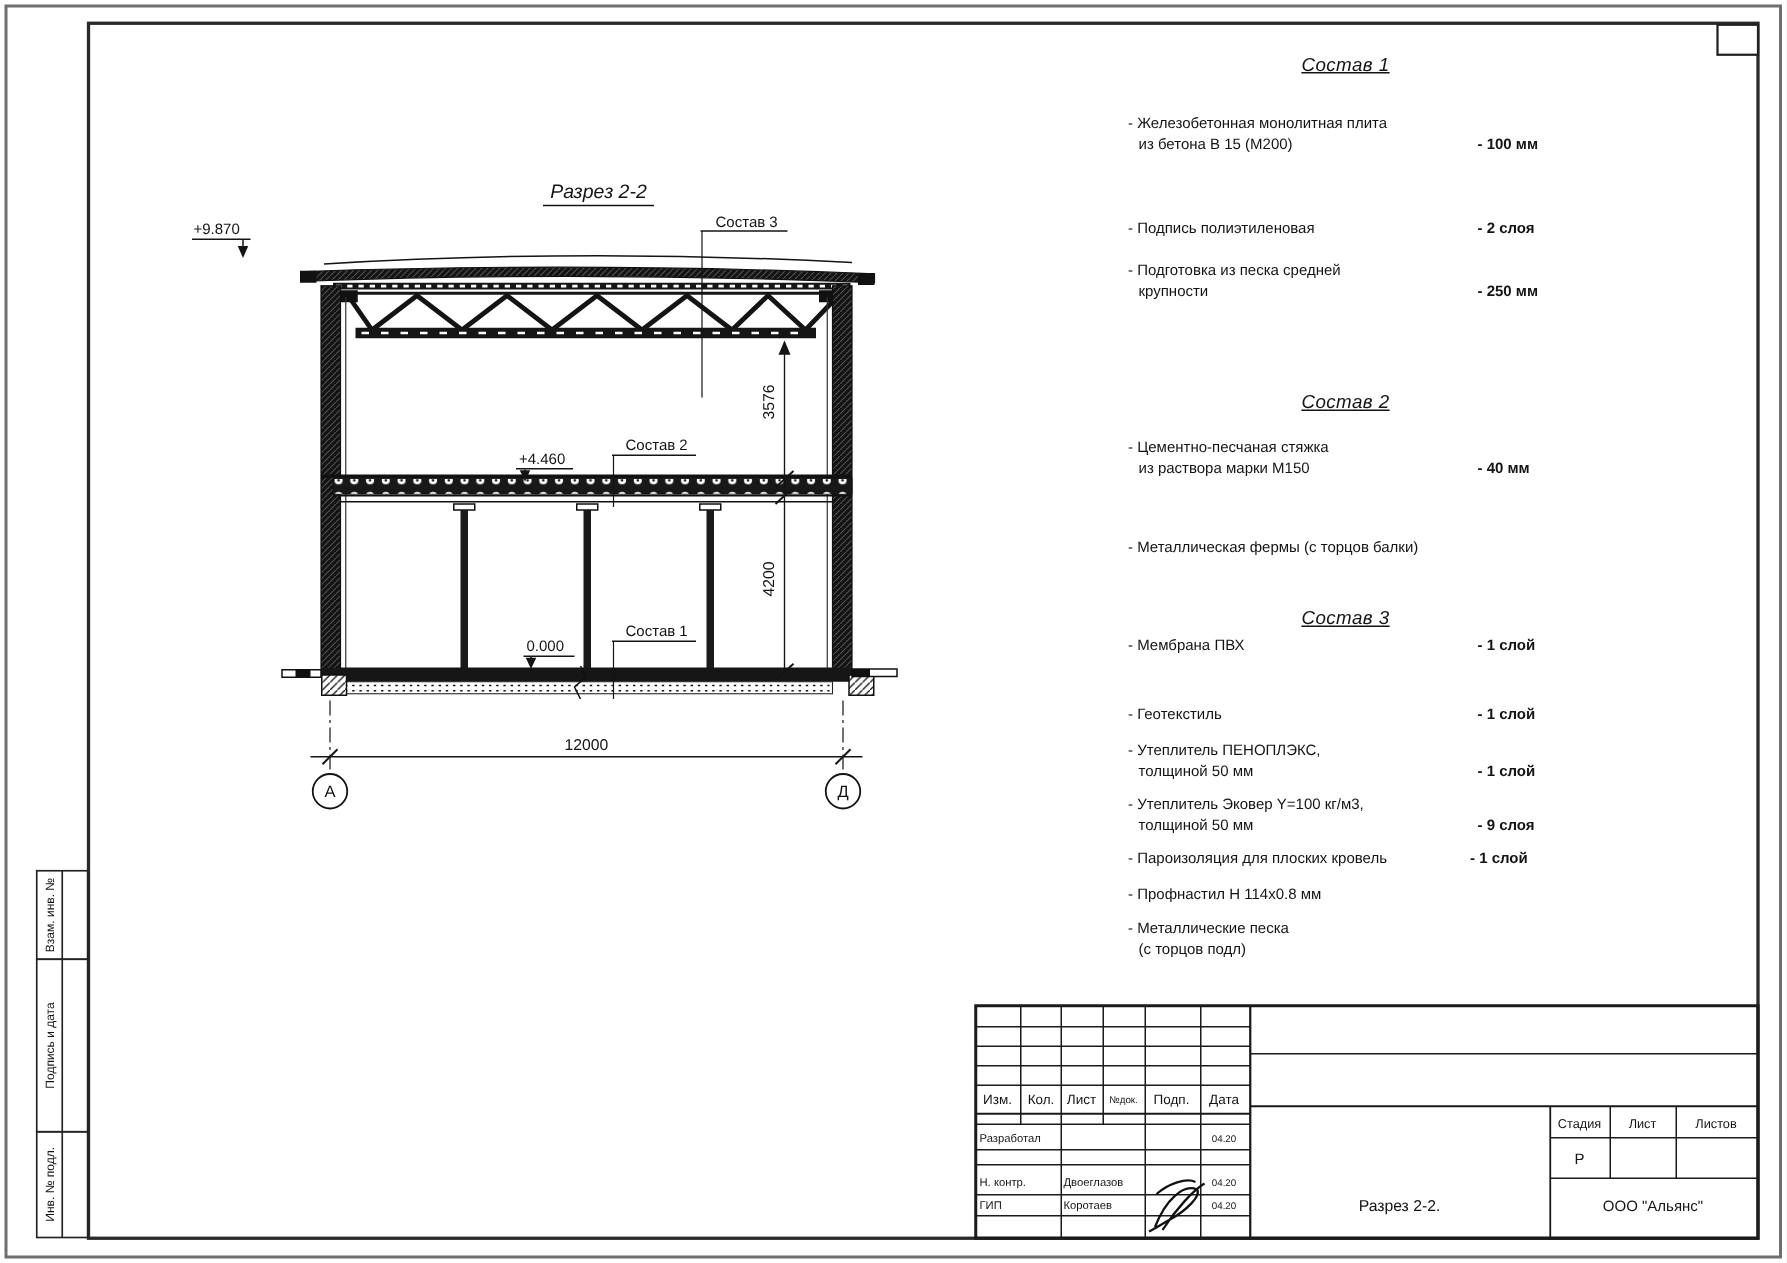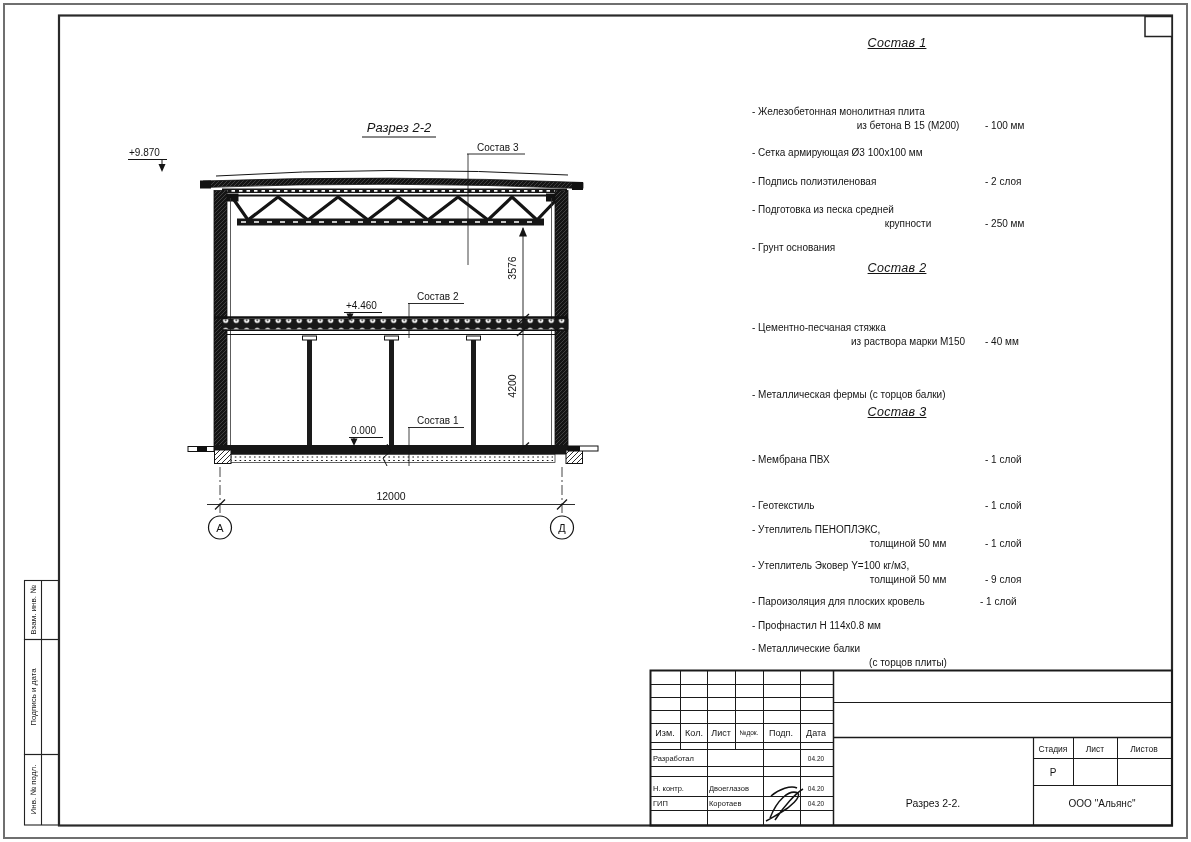--- a/index.html
+++ b/index.html
@@ -4,23 +4,23 @@
 <style>
   html,body{margin:0;padding:0;background:#e8e8e8;}
   #page{position:relative;width:1191px;height:842px;background:#ffffff;overflow:hidden;
         font-family:"Liberation Sans",sans-serif;color:#111;}
   svg{position:absolute;left:0;top:0;}
   svg text{font-family:"Liberation Sans",sans-serif;fill:#141414;}
   .panel{position:absolute;left:745px;top:0;width:312px;height:660px;
          font-size:10px;line-height:13.8px;color:#141414;}
   .comp-h{position:absolute;left:0;width:304px;text-align:center;
           font-size:12.5px;font-style:italic;text-decoration:underline;letter-spacing:.3px;}
-  .item{position:absolute;left:7px;right:0;margin-top:29px;}
-  .item .l2{display:block;padding-left:7px;text-align:center;}
-  .item .val{position:absolute;left:233px;bottom:0;white-space:nowrap;}
+  .item{position:absolute;left:7px;right:0;}
+  .item .l2{display:block;padding-left:7px;}
+  .item .val{position:absolute;left:233px;bottom:0;white-space:nowrap;font-weight:bold;}
 </style>
 </head>
 <body>
 
 <div id="page">
 
 <svg width="1191" height="842" viewBox="0 0 1191 842">
   <defs>
     <pattern id="wallHatch" patternUnits="userSpaceOnUse" width="4" height="4">
       <rect width="4" height="4" fill="#141414"></rect>
@@ -237,35 +237,29 @@
 
 <div class="panel">
 
   <div class="comp-h" style="top:37px">Состав 1</div>
 
   <div class="item" style="top:76px">
     <span>- Железобетонная  монолитная плита</span>
     <span class="l2">из бетона В 15 (М200)</span>
     <span class="val">- 100 мм</span>
   </div>
-  <div class="item" style="top:117px">
-    <span>- Сетка армирующая Ø3 100х100 мм</span>
-  </div>
   <div class="item" style="top:146px">
     <span>- Подпись полиэтиленовая</span>
     <span class="val">- 2 слоя</span>
   </div>
   <div class="item" style="top:174px">
     <span>- Подготовка из песка средней</span>
     <span class="l2">крупности</span>
     <span class="val">- 250 мм</span>
   </div>
-  <div class="item" style="top:212px">
-    <span>- Грунт основания</span>
-  </div>
 
   <div class="comp-h" style="top:262px">Состав 2</div>
 
   <div class="item" style="top:292px">
     <span>- Цементно-песчаная стяжка</span>
     <span class="l2">из раствора марки М150</span>
     <span class="val">- 40 мм</span>
   </div>
   <div class="item" style="top:359px">
     <span>- Металлическая фермы (с торцов балки)</span>
@@ -292,18 +286,18 @@
     <span class="val">- 9 слоя</span>
   </div>
   <div class="item" style="top:566px">
     <span>- Пароизоляция для плоских кровель</span>
     <span class="val" style="left:228px">- 1 слой</span>
   </div>
   <div class="item" style="top:590px">
     <span>- Профнастил Н 114х0.8 мм</span>
   </div>
   <div class="item" style="top:613px">
-    <span>- Металлические балки</span>
-    <span class="l2">(с торцов плиты)</span>
+    <span>- Металлические песка</span>
+    <span class="l2">(с торцов подл)</span>
   </div>
 
 </div>
 </div>
 
 </body></html>

